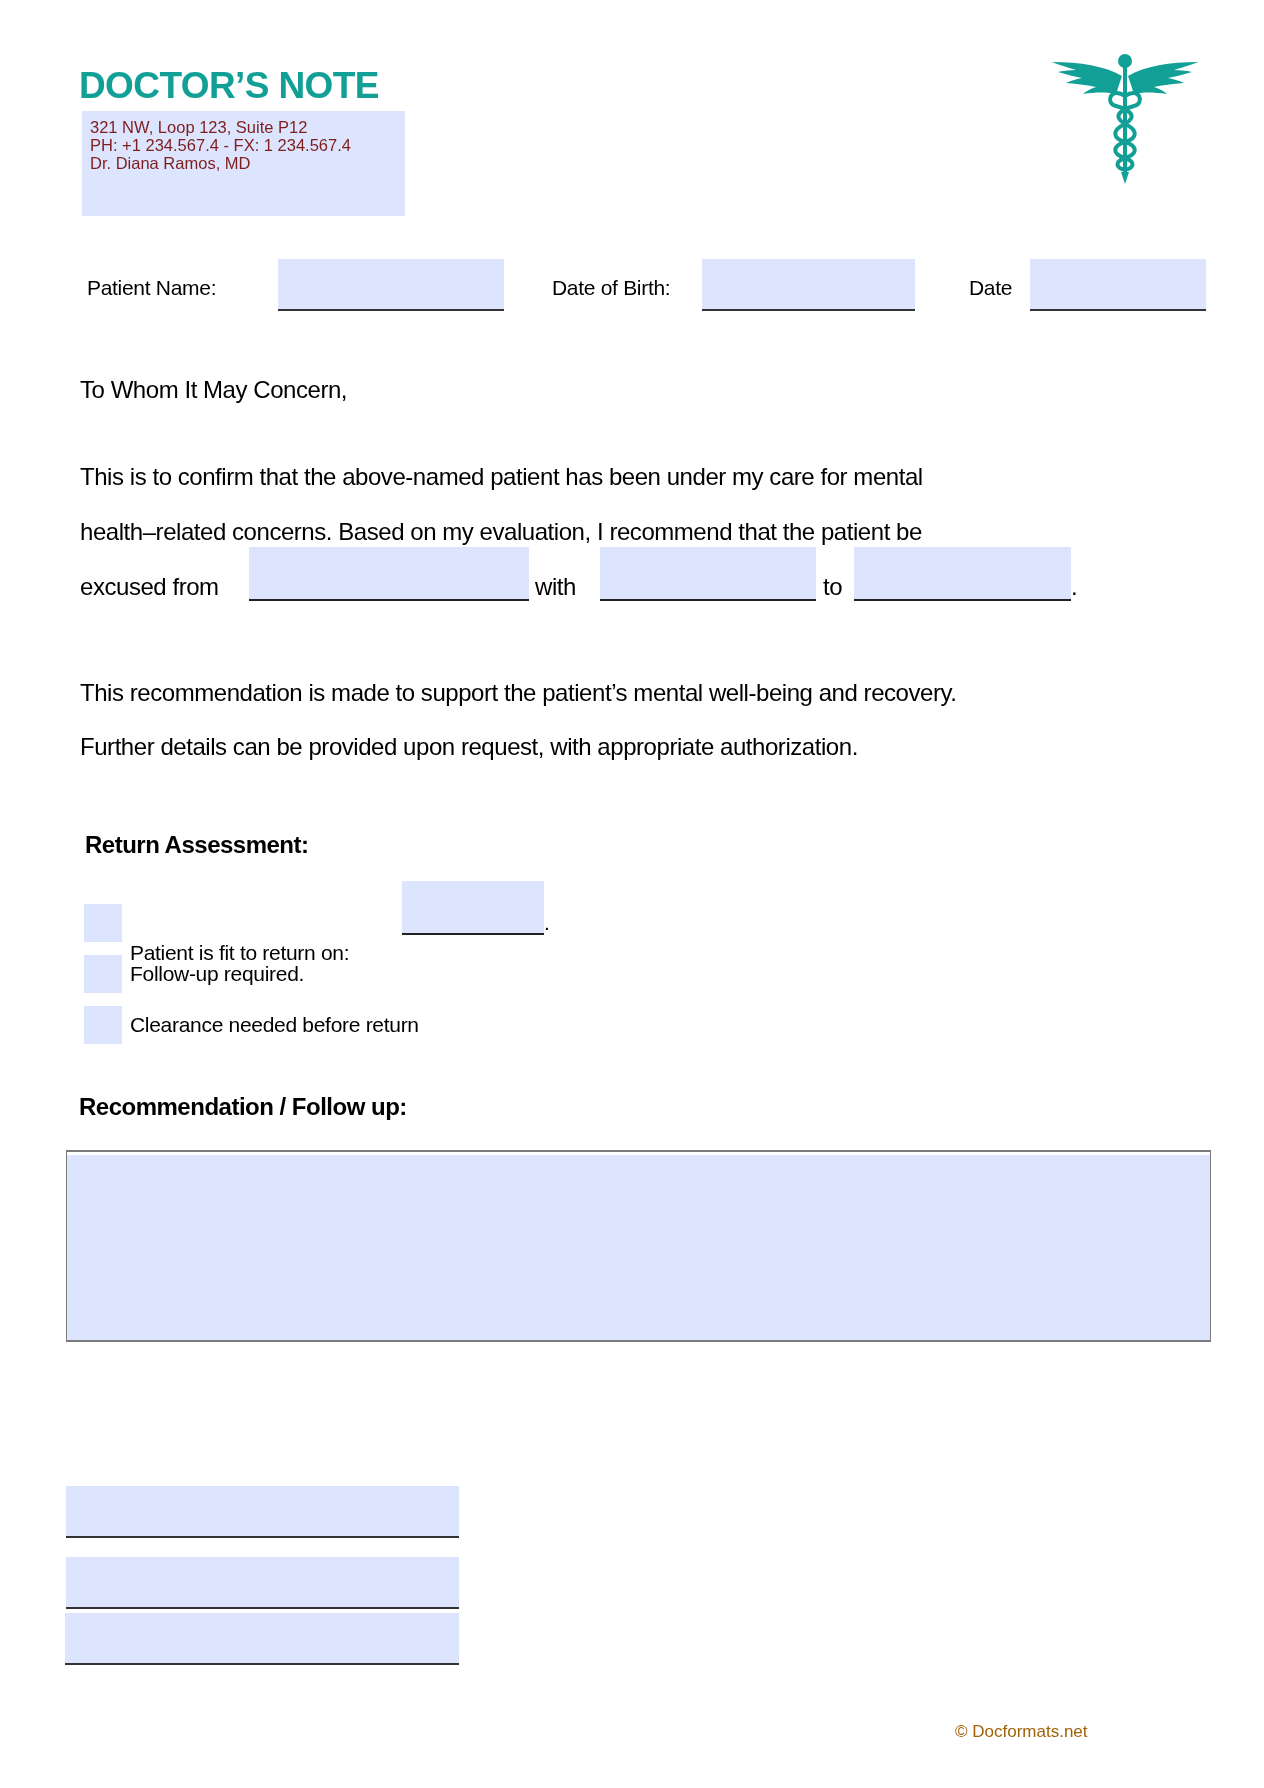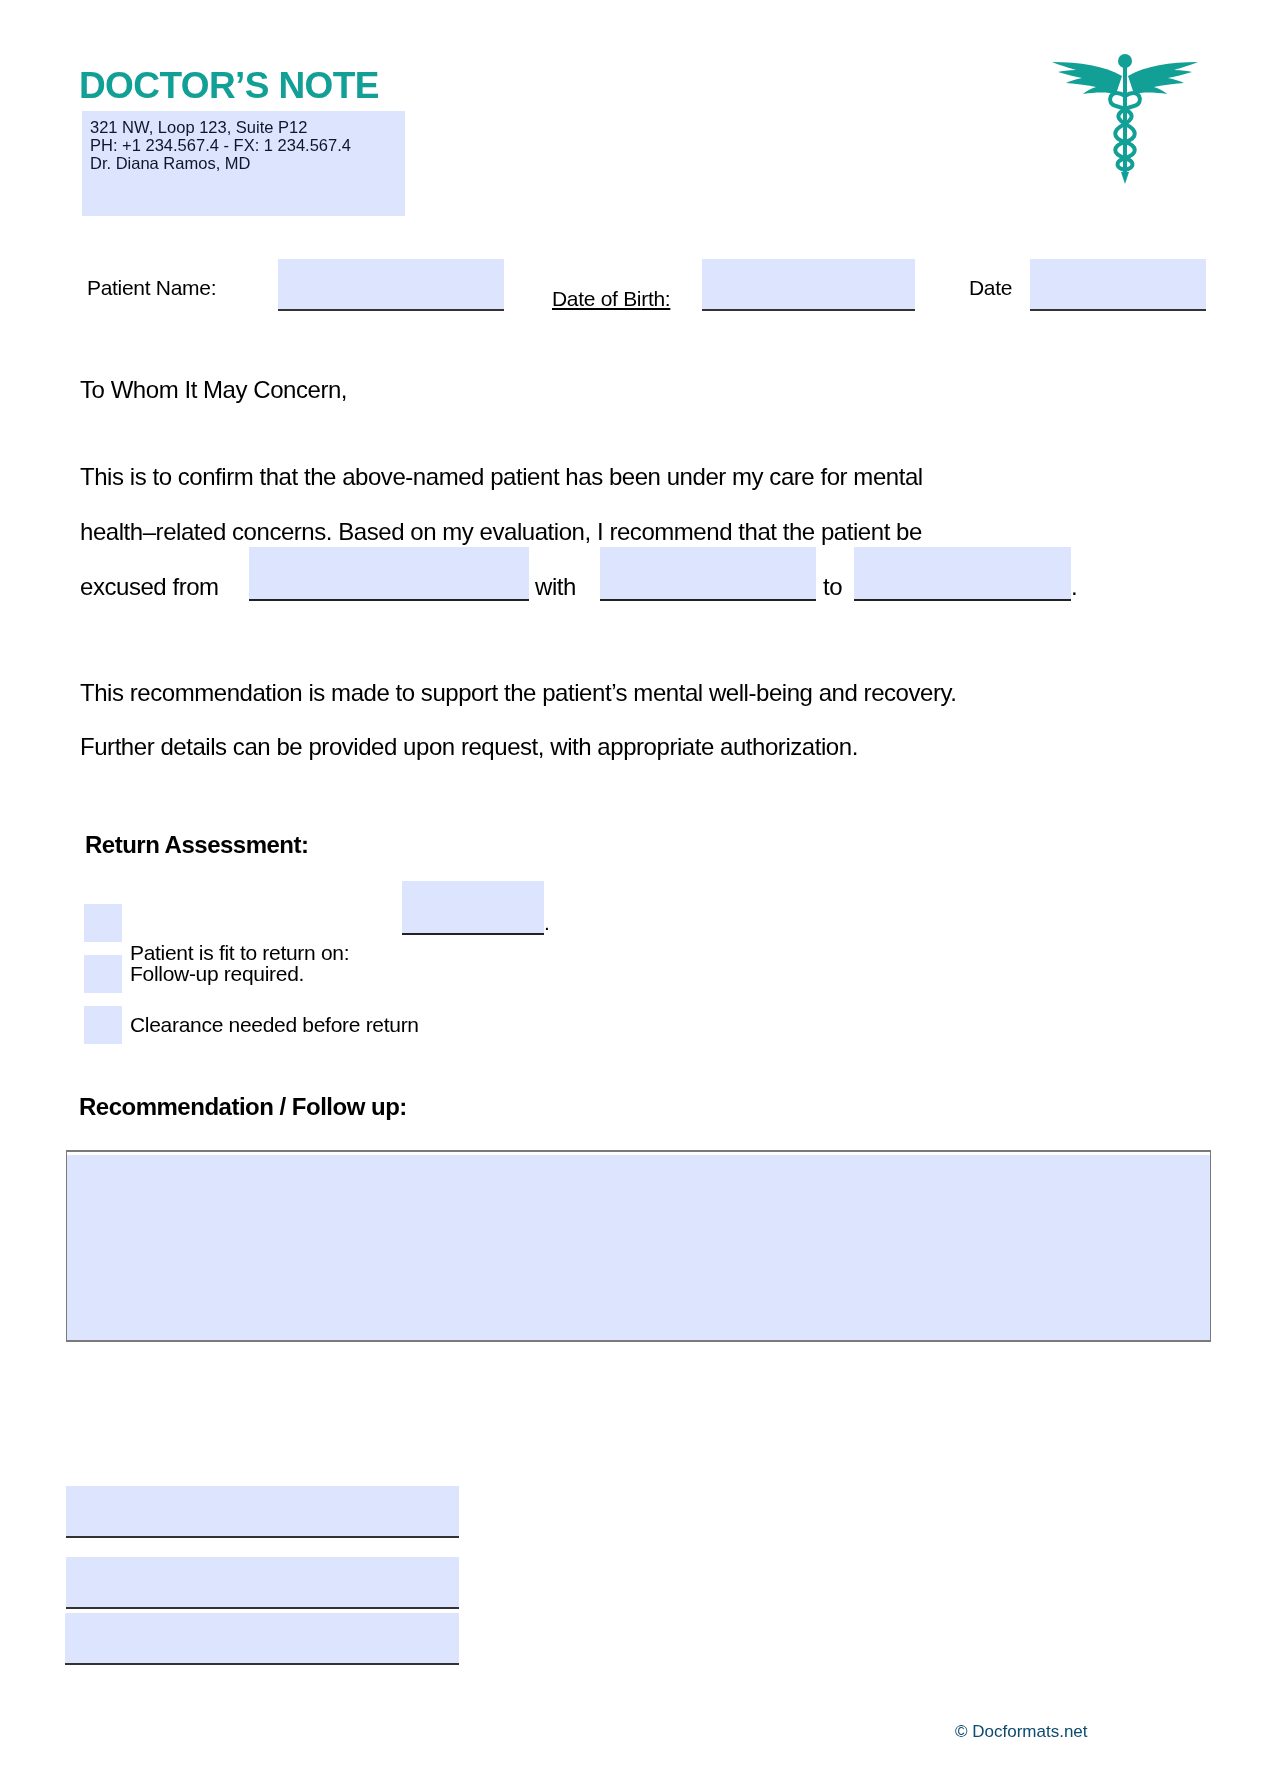--- a/index.html
+++ b/index.html
@@ -2,40 +2,40 @@
 <html><head>
 <meta charset="utf-8">
 <style>
   html, body { margin: 0; padding: 0; background: #ffffff; }
   body { width: 1264px; height: 1788px; position: relative; overflow: hidden;
          font-family: "Liberation Sans", "DejaVu Sans", sans-serif; color: #000; }
   .abs { position: absolute; }
   .title { left: 79px; top: 64px; font-size: 37px; font-weight: bold; color: #12a096;
            letter-spacing: -0.6px; white-space: nowrap; line-height: 44px; }
   .addr-box { left: 82px; top: 111px; width: 323px; height: 105px; background: #dce4fe; }
-  .addr-line { position: absolute; left: 8px; font-size: 16.5px; line-height: 20px; white-space: nowrap; color: #0f172a; }
+  .addr-line { position: absolute; left: 8px; font-size: 16.5px; line-height: 20px; white-space: nowrap; color: #7f1d1d; }
   .logo { left: 1050px; top: 54px; width: 150px; height: 132px; }
   .label { font-size: 21px; white-space: nowrap; line-height: 26px; letter-spacing: -0.3px; }
   .field { background: #dce4fe; box-sizing: border-box; border: none; outline: none; padding: 0 6px;
            font-family: "Liberation Sans", sans-serif; font-size: 20px; color: #000; }
   .field.ul { border-bottom: 2px solid #333; }
   .body-line { left: 80px; font-size: 24px; line-height: 30px; white-space: nowrap; letter-spacing: -0.45px; color: #000; }
   .inline-field { background: #dce4fe; box-sizing: border-box; border: none; border-bottom: 2px solid #222; outline: none; padding: 0 6px;
                   font-family: "Liberation Sans", sans-serif; font-size: 20px; }
   .heading { font-size: 24px; font-weight: bold; white-space: nowrap; line-height: 30px; letter-spacing: -0.5px; }
   .checkbox { width: 38px; height: 38px; background: #dce4fe; border: none; margin: 0; padding: 0;
               -webkit-appearance: none; appearance: none; cursor: pointer; }
   .cb-label { left: 130px; font-size: 21px; line-height: 26px; white-space: nowrap; letter-spacing: -0.3px; }
   .textarea { left: 66px; top: 1150px; width: 1145px; height: 192px; box-sizing: border-box;
               border: 1px solid #7a7a7a; border-top-width: 2px; border-bottom-width: 2px;
               background: #dce4fe; resize: none; outline: none; padding: 6px;
               box-shadow: inset 0 3px 0 #ffffff;
               font-family: "Liberation Sans", sans-serif; font-size: 18px; }
   .sig { left: 66px; width: 393px; height: 52px; }
-  .footer { left: 955px; top: 1721px; font-size: 17px; color: #0c4a6e; white-space: nowrap; line-height: 22px; }
+  .footer { left: 955px; top: 1721px; font-size: 17px; color: #a16207; white-space: nowrap; line-height: 22px; }
 </style>
 </head>
 <body>
 
 <div class="abs title">DOCTOR’S NOTE</div>
 
 <div class="abs addr-box">
   <div class="addr-line" style="top:6px;">321 NW, Loop 123, Suite P12</div>
   <div class="addr-line" style="top:24px;">PH: +1 234.567.4 - FX: 1 234.567.4</div>
   <div class="addr-line" style="top:42px;">Dr. Diana Ramos, MD</div>
@@ -58,21 +58,21 @@
 
       <path d="M75 42 C60 32 55 50 66 52 C80 56 88 62 75 70 C62 76 62 84 75 88 C88 92 88 100 75 104 C64 108 66 114 75 116"></path>
       <path d="M75 42 C90 32 95 50 84 52 C70 56 62 62 75 70 C88 76 88 84 75 88 C62 92 62 100 75 104 C86 108 84 114 75 116"></path>
     </g>
   </svg>
 </div>
 
 <div class="abs label" style="left:87px; top:275px;">Patient Name:</div>
 <input class="abs field ul" style="left: 278px; top: 259px; width: 226px; height: 52px;" type="text" value="">
 
-<div class="abs label" style="left:552px; top:286px;text-decoration:underline;">Date of Birth:</div>
+<div class="abs label" style="left:552px; top:275px;">Date of Birth:</div>
 <input class="abs field ul" style="left: 702px; top: 259px; width: 213px; height: 52px;" type="text" value="">
 
 <div class="abs label" style="left:969px; top:275px;">Date</div>
 <input class="abs field ul" style="left: 1030px; top: 259px; width: 176px; height: 52px;" type="text" value="">
 
 <div class="abs body-line" style="top:375px;">To Whom It May Concern,</div>
 
 <div class="abs body-line" style="top:462px;">This is to confirm that the above-named patient has been under my care for mental</div>
 <div class="abs body-line" style="top:517px;">health–related concerns. Based on my evaluation, I recommend that the patient be</div>
 

